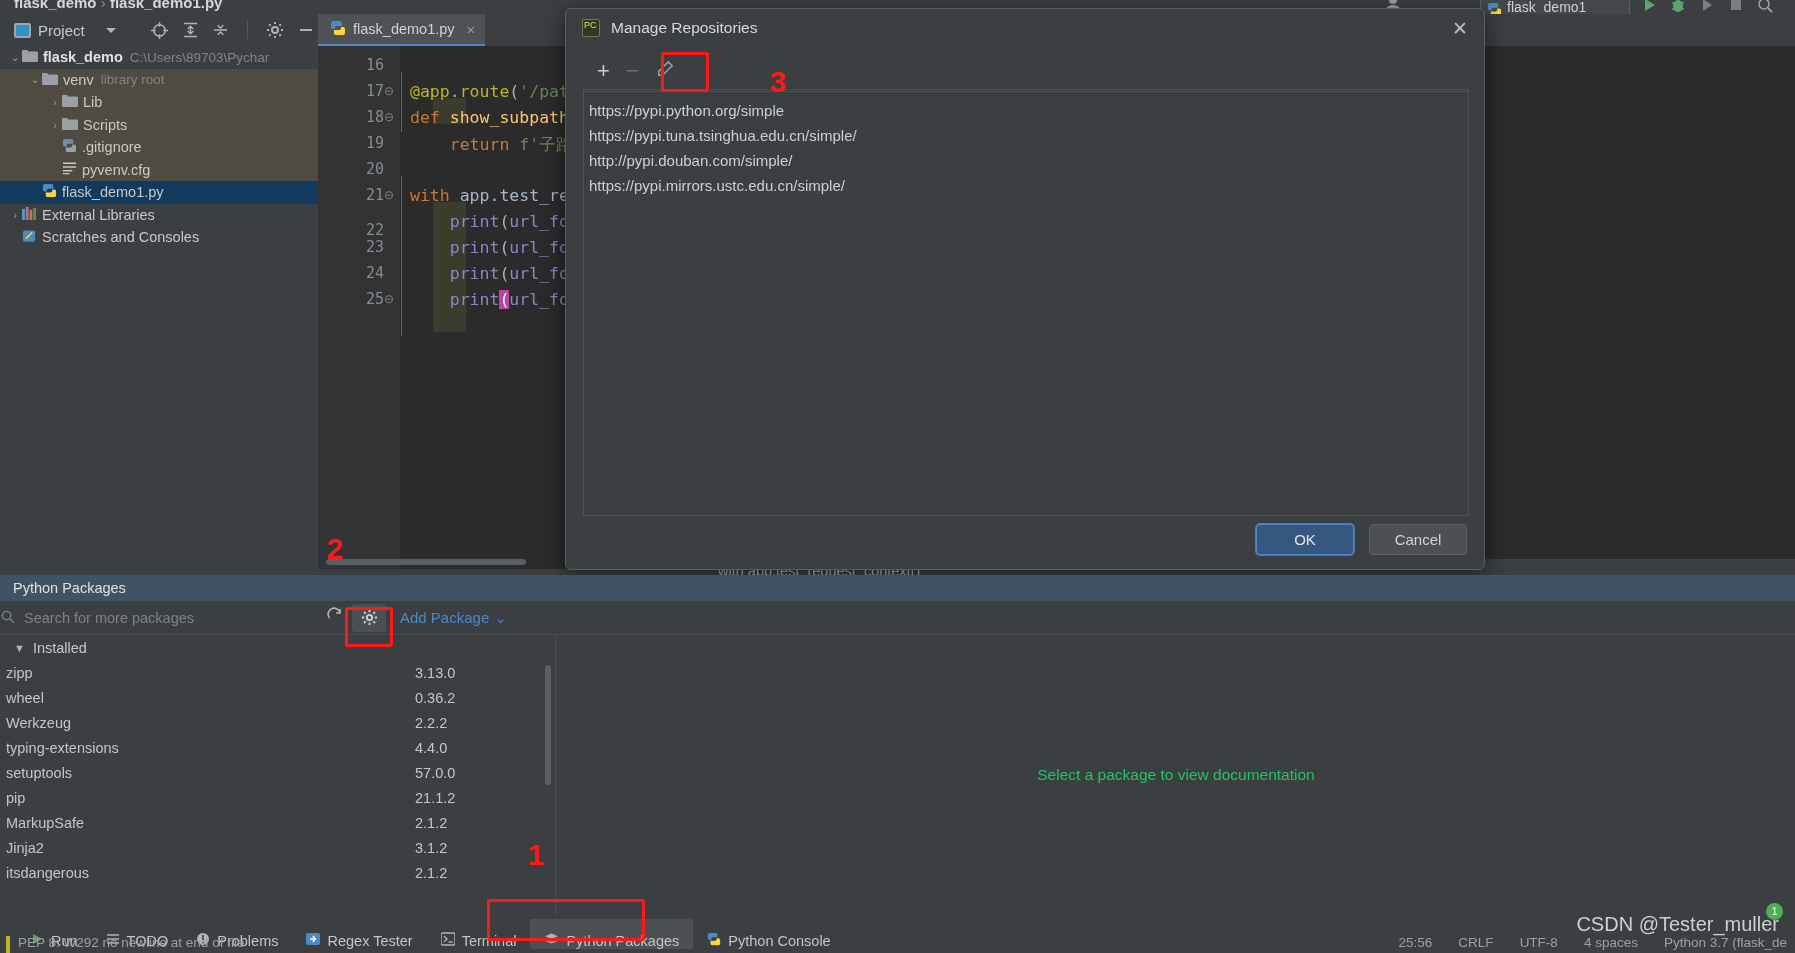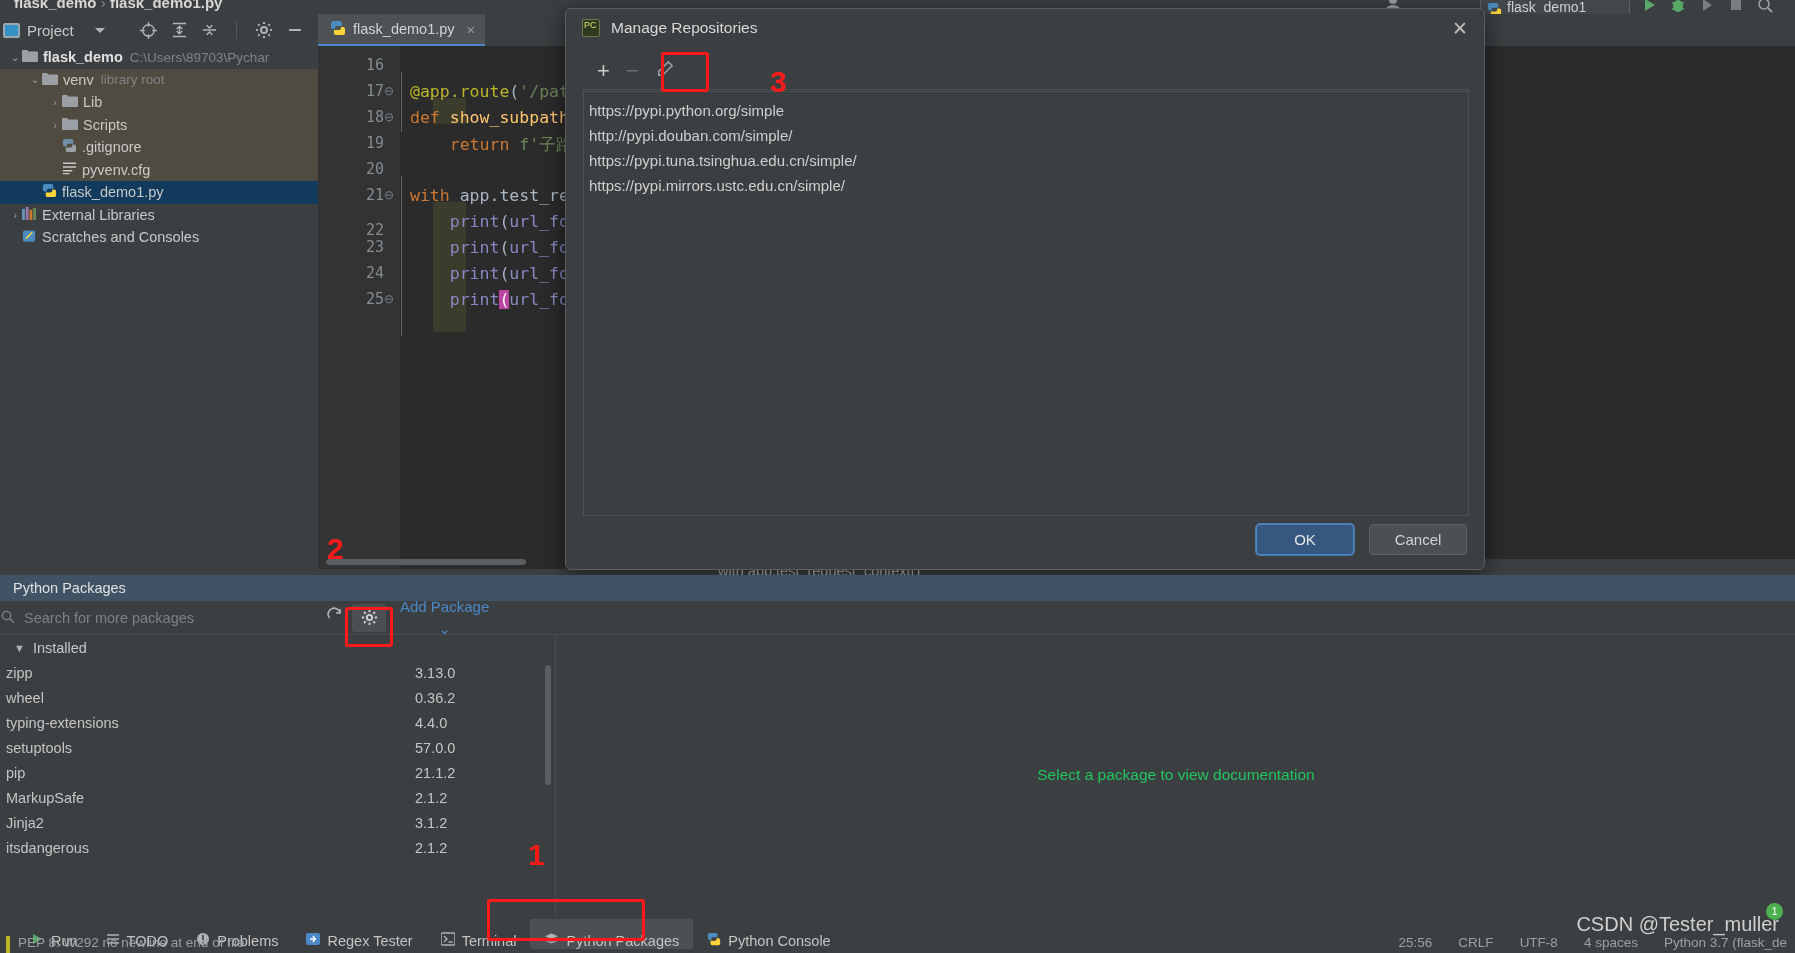--- a/index.html
+++ b/index.html
@@ -33,21 +33,21 @@
   .runbar { position:absolute; left:1640px; top:-8px; height:26px; display:flex; align-items:center; gap:11px;}
   .runbar .ic{width:18px;height:18px;display:block;}
   .person { position:absolute; left:1380px; top:-8px; width:26px; height:24px;}
 
   
   .project-panel {
     position: absolute; left: 0; top: 14px; width: 318px; height: 555px;
     background: #3c3f41;
   }
   .project-header {
-    height: 32px; display: flex; align-items: center; padding-left: 3px; gap: 12px;
+    height: 32px; display: flex; align-items: center; padding-left: 14px; gap: 12px;
   }
   .proj-label {
     display:flex; align-items:center; gap:7px;
     font-size: 15px; color: #c9c9c9;
   }
   .proj-square {
     width: 17px; height: 15px; border: 2px solid #9aa7b0; background: #3592c4;
     border-radius: 2px;
   }
   .caret-down {
@@ -131,21 +131,21 @@
 
   
   .pp-panel{ position:absolute; left:0; top:575px; width:1795px; height:340px; background:#3c3f41; }
   .pp-tabhdr{ height:26px; background:#3f5364; display:flex; align-items:center; }
   .pp-tabhdr .t{ font-size:14.5px;color:#e0e0e0;padding-left:13px; }
   .pp-tabhdr .fill{flex:1;}
   .pp-toolbar{ height:34px; display:flex; align-items:center; position:relative; border-bottom:1px solid #4a4d4f;}
   .pp-search{ width:318px; display:flex; align-items:center; gap:9px; font-size:14.5px; color:#7d8185;}
   .pp-refresh{ margin-left:8px; }
   .pp-gear-wrap{ margin-left:8px; width:34px;height:28px; background:#4c5052; border-radius:3px; display:flex;align-items:center;justify-content:center;}
-  .pp-add{ margin-left:14px; font-size:15px; color:#4a88c7; display:flex; align-items:center; gap:5px;flex-direction:column;}
+  .pp-add{ margin-left:14px; font-size:15px; color:#4a88c7; display:flex; align-items:center; gap:5px;}
   .pp-left{ position:absolute; left:0; top:60px; width:556px; height:280px; border-right:1px solid #4a4d4f;}
   .installed-row{ height:25px; display:flex; align-items:center; gap:8px; padding-left:14px; font-size:14.5px; color:#c8c8c8;}
   .pkg-row{ height:25px; display:flex; align-items:center; font-size:14.5px; color:#c5c5c5; padding-left:6px;}
   .pkg-name{ flex:1; }
   .pkg-ver{ width:140px; }
   .pp-scroll{position:absolute;right:4px;top:30px;width:6px;height:120px;background:#5c5f61;border-radius:3px;}
   .pp-right{ position:absolute; left:557px; top:60px; width:1238px; height:280px;
              display:flex;align-items:center;justify-content:center;
              font-size:15.5px; color:#22c55e; }
 
@@ -402,22 +402,22 @@
       <span>
         <svg width="19" height="19" viewBox="0 0 20 20">
             <path d="M14 2l4 4-10 10H4v-4z" fill="none" stroke="#9a9d9f" stroke-width="1.7"></path>
           </svg>
       </span>
       <div class="sep-line"></div>
     </div>
 
     <div class="repo-list" id="repo-host">
         <div class="repo-item">https://pypi.python.org/simple</div>
+        <div class="repo-item">https://pypi.tuna.tsinghua.edu.cn/simple/</div>
         <div class="repo-item">http://pypi.douban.com/simple/</div>
-        <div class="repo-item">https://pypi.tuna.tsinghua.edu.cn/simple/</div>
         <div class="repo-item">https://pypi.mirrors.ustc.edu.cn/simple/</div>
       </div>
 
     <div class="dlg-buttons">
       <div class="btn ok">OK</div>
       <div class="btn cancel">Cancel</div>
     </div>
   </div>
 
   <div class="pp-panel">
@@ -461,20 +461,24 @@
       <div id="pkg-host">
           <div class="pkg-row">
             <span class="pkg-name">zipp</span>
             <span class="pkg-ver">3.13.0</span>
           </div>
           <div class="pkg-row">
             <span class="pkg-name">wheel</span>
             <span class="pkg-ver">0.36.2</span>
           </div>
           <div class="pkg-row">
+            <span class="pkg-name">Werkzeug</span>
+            <span class="pkg-ver">2.2.2</span>
+          </div>
+          <div class="pkg-row">
             <span class="pkg-name">typing-extensions</span>
             <span class="pkg-ver">4.4.0</span>
           </div>
           <div class="pkg-row">
             <span class="pkg-name">setuptools</span>
             <span class="pkg-ver">57.0.0</span>
           </div>
           <div class="pkg-row">
             <span class="pkg-name">pip</span>
             <span class="pkg-ver">21.1.2</span>

